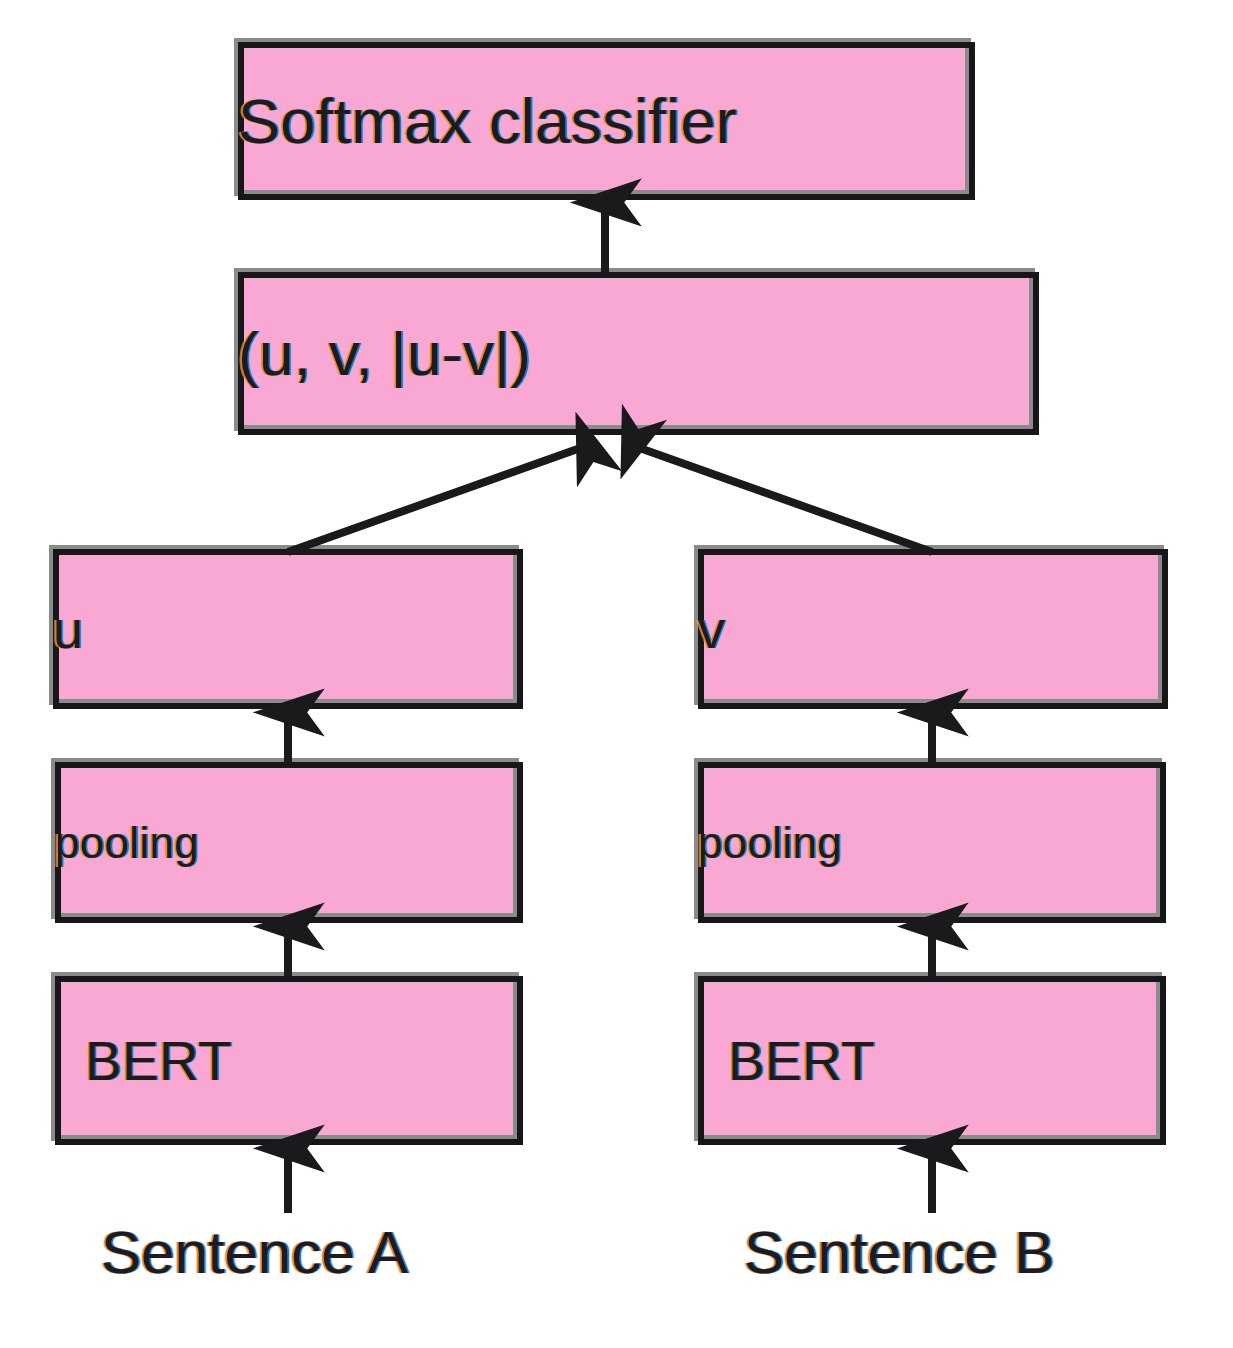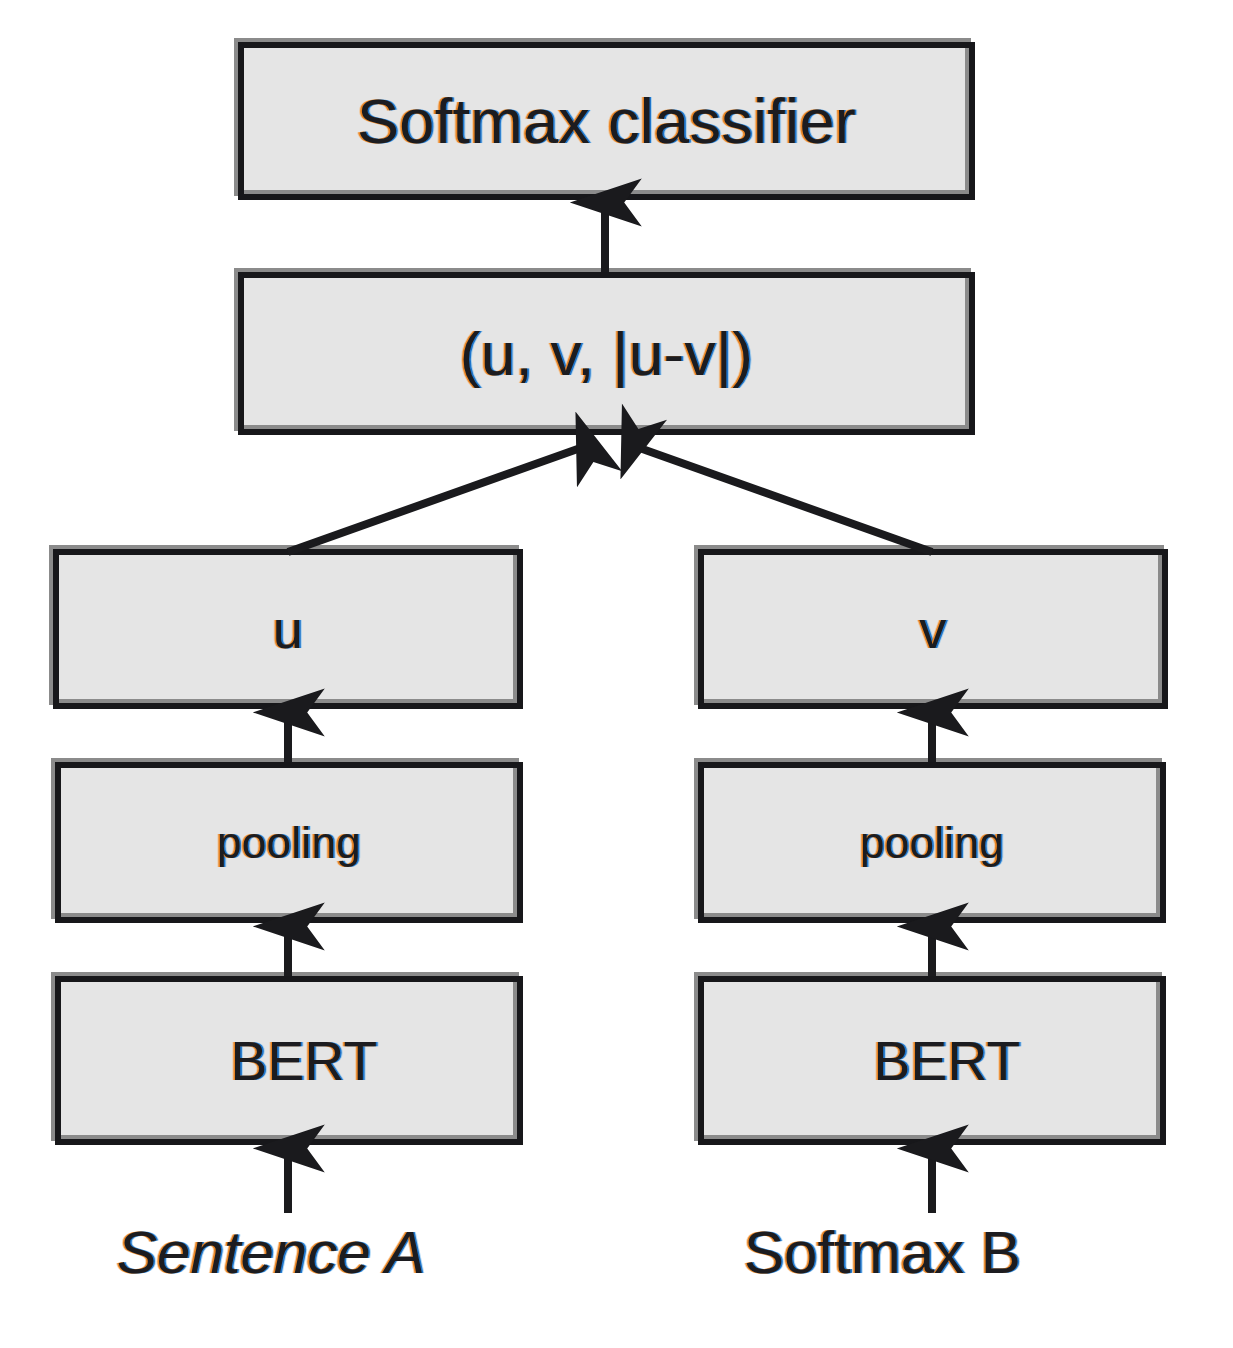--- a/index.html
+++ b/index.html
@@ -16,24 +16,23 @@
     width: 1233px;
     height: 1348px;
     background: #ffffff;
     overflow: hidden;
   }
 
   
   .box {
     position: absolute;
     box-sizing: border-box;
-    background: #e5e5e5;
+    background: #f9a8d4;
     display: flex;
     align-items: center;
-    justify-content: center;
   }
   
   .box::before {
     content: "";
     position: absolute;
     left: -4px;
     top: -4px;
     right: 4px;
     bottom: 4px;
     border: 6px solid #8b8b8b;
@@ -72,39 +71,39 @@
     white-space: nowrap;
     text-shadow:
       -1.6px 0 0 rgba(232, 126, 24, 0.92),
        1.6px 0 0 rgba(20, 110, 200, 0.92),
       -2.6px 0 0 rgba(247, 178, 103, 0.55),
        2.6px 0 0 rgba(120, 190, 240, 0.55);
   }
 
   
   #box-softmax { left: 238px; top: 42px;   width: 737px;  height: 158px; }
-  #box-concat  { left: 238px; top: 272px;  width: 737px;  height: 163px; }
+  #box-concat  { left: 238px; top: 272px;  width: 801px;  height: 163px; }
 
   #box-u       { left: 53px;  top: 549px;  width: 470px;  height: 160px; }
   #box-v       { left: 698px; top: 549px;  width: 470px;  height: 160px; }
 
   #box-pool-a  { left: 55px;  top: 762px;  width: 468px;  height: 161px; }
   #box-pool-b  { left: 698px; top: 762px;  width: 468px;  height: 161px; }
 
   #box-bert-a  { left: 55px;  top: 976px;  width: 468px;  height: 169px; }
   #box-bert-b  { left: 698px; top: 976px;  width: 468px;  height: 169px; }
 
   
   #lbl-softmax { font-size: 63px; }
   #lbl-concat  { font-size: 62px; }
   #lbl-u, #lbl-v { font-size: 54px; }
   #lbl-pool-a, #lbl-pool-b { font-size: 44px; }
   #lbl-bert-a, #lbl-bert-b { font-size: 55px; margin-left: 30px; }
 
-  #lbl-sent-a { left: 117px; top: 1218px; font-size: 60px; font-style: italic; }
+  #lbl-sent-a { left: 101px; top: 1218px; font-size: 60px; }
   #lbl-sent-b { left: 744px; top: 1218px; font-size: 60px; }
 
   
   #arrows {
     position: absolute;
     left: 0; top: 0;
     width: 1233px;
     height: 1348px;
     z-index: 2;
     pointer-events: none;
@@ -166,15 +165,15 @@
 
   <div class="box" id="box-bert-a">
     <span class="label" id="lbl-bert-a">BERT</span>
   </div>
 
   <div class="box" id="box-bert-b">
     <span class="label" id="lbl-bert-b">BERT</span>
   </div>
 
   <span class="free-label" id="lbl-sent-a">Sentence A</span>
-  <span class="free-label" id="lbl-sent-b">Softmax B</span>
+  <span class="free-label" id="lbl-sent-b">Sentence B</span>
 
 </div>
 
 </body></html>

